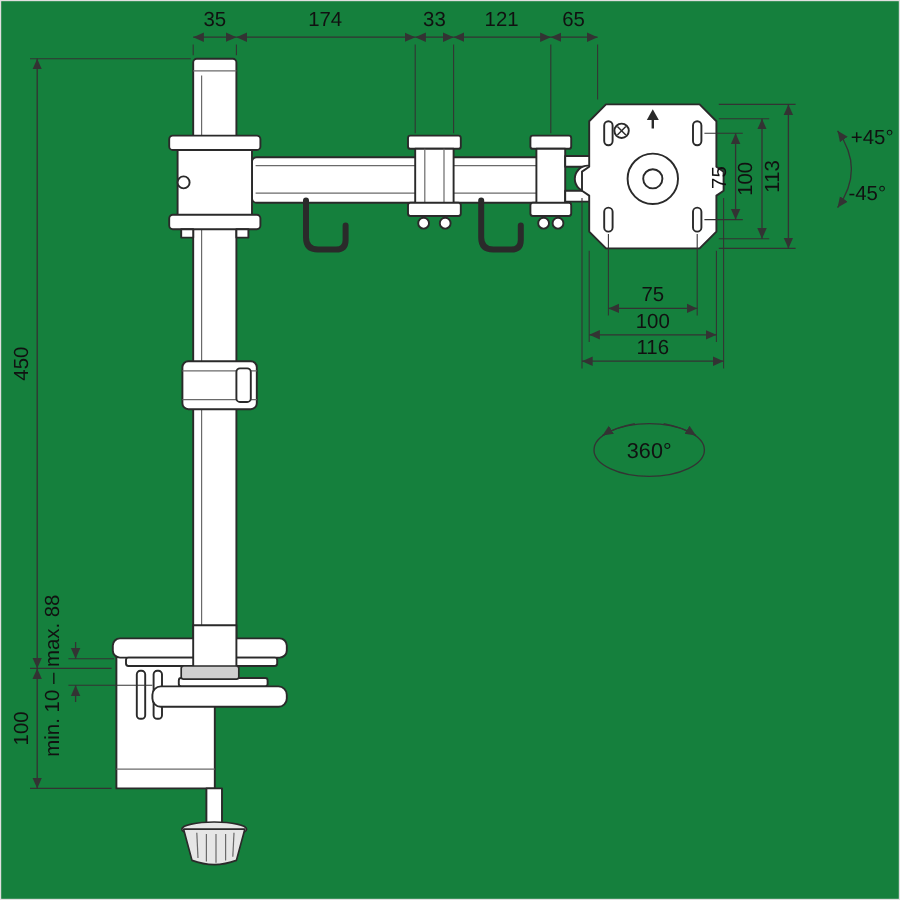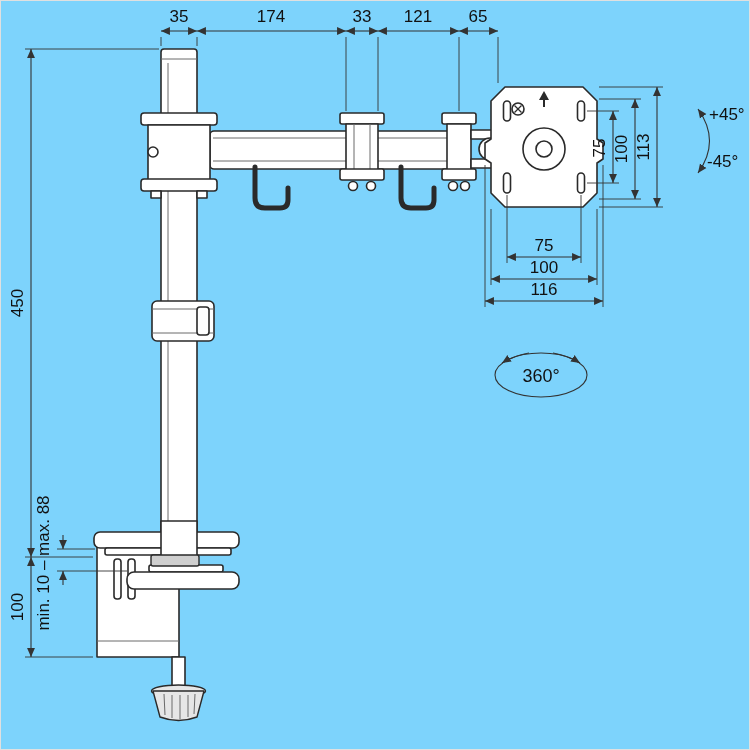--- a/index.html
+++ b/index.html
@@ -1,16 +1,16 @@
 <!DOCTYPE html>
 <html><head>
 <meta charset="utf-8">
 <style>
   html,body{margin:0;padding:0;background:#ffffff;}
-  .frame{position:relative;width:750px;height:750px;background:#7dd3fc;overflow:hidden;border:1px solid #e0e0e0;box-sizing:border-box;}
+  .frame{position:relative;width:750px;height:750px;background:#15803d;overflow:hidden;border:1px solid #e0e0e0;box-sizing:border-box;}
   svg{position:absolute;left:0;top:0;}
   .part{fill:#ffffff;stroke:#2a2a2a;stroke-width:1.6;stroke-linejoin:round;}
   .part-gray{fill:#cfcfcf;stroke:#2a2a2a;stroke-width:1.4;stroke-linejoin:round;}
   .part-lt{fill:#e6e6e6;stroke:#2a2a2a;stroke-width:1.4;stroke-linejoin:round;}
   .detail{stroke:#6a6a6a;stroke-width:1;fill:none;}
   .hook{stroke:#2a2a2a;stroke-width:5;fill:none;stroke-linecap:round;stroke-linejoin:round;}
   .dim{stroke:#333333;stroke-width:1.1;fill:none;}
   .ext{stroke:#333333;stroke-width:0.9;fill:none;}
   .lbl{font-family:"Liberation Sans",sans-serif;font-size:17px;fill:#111111;}
   .lbl-lg{font-family:"Liberation Sans",sans-serif;font-size:18px;fill:#111111;}

